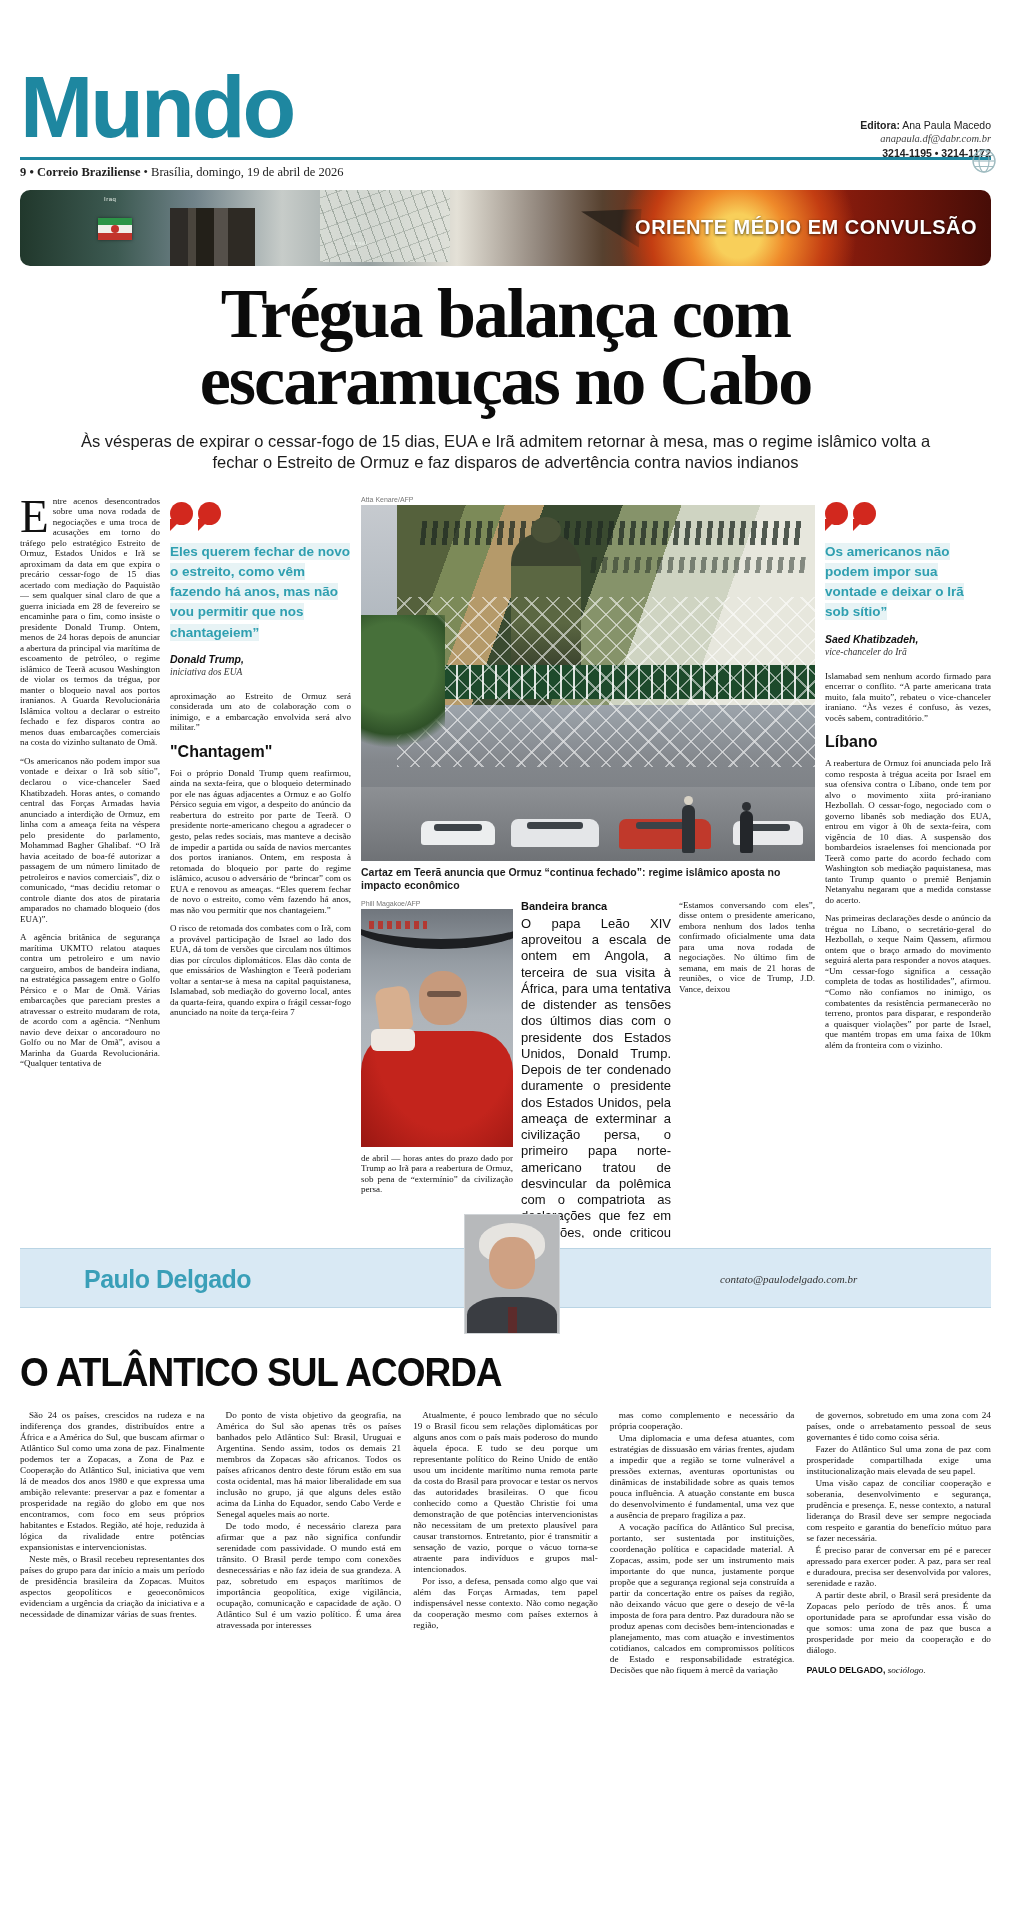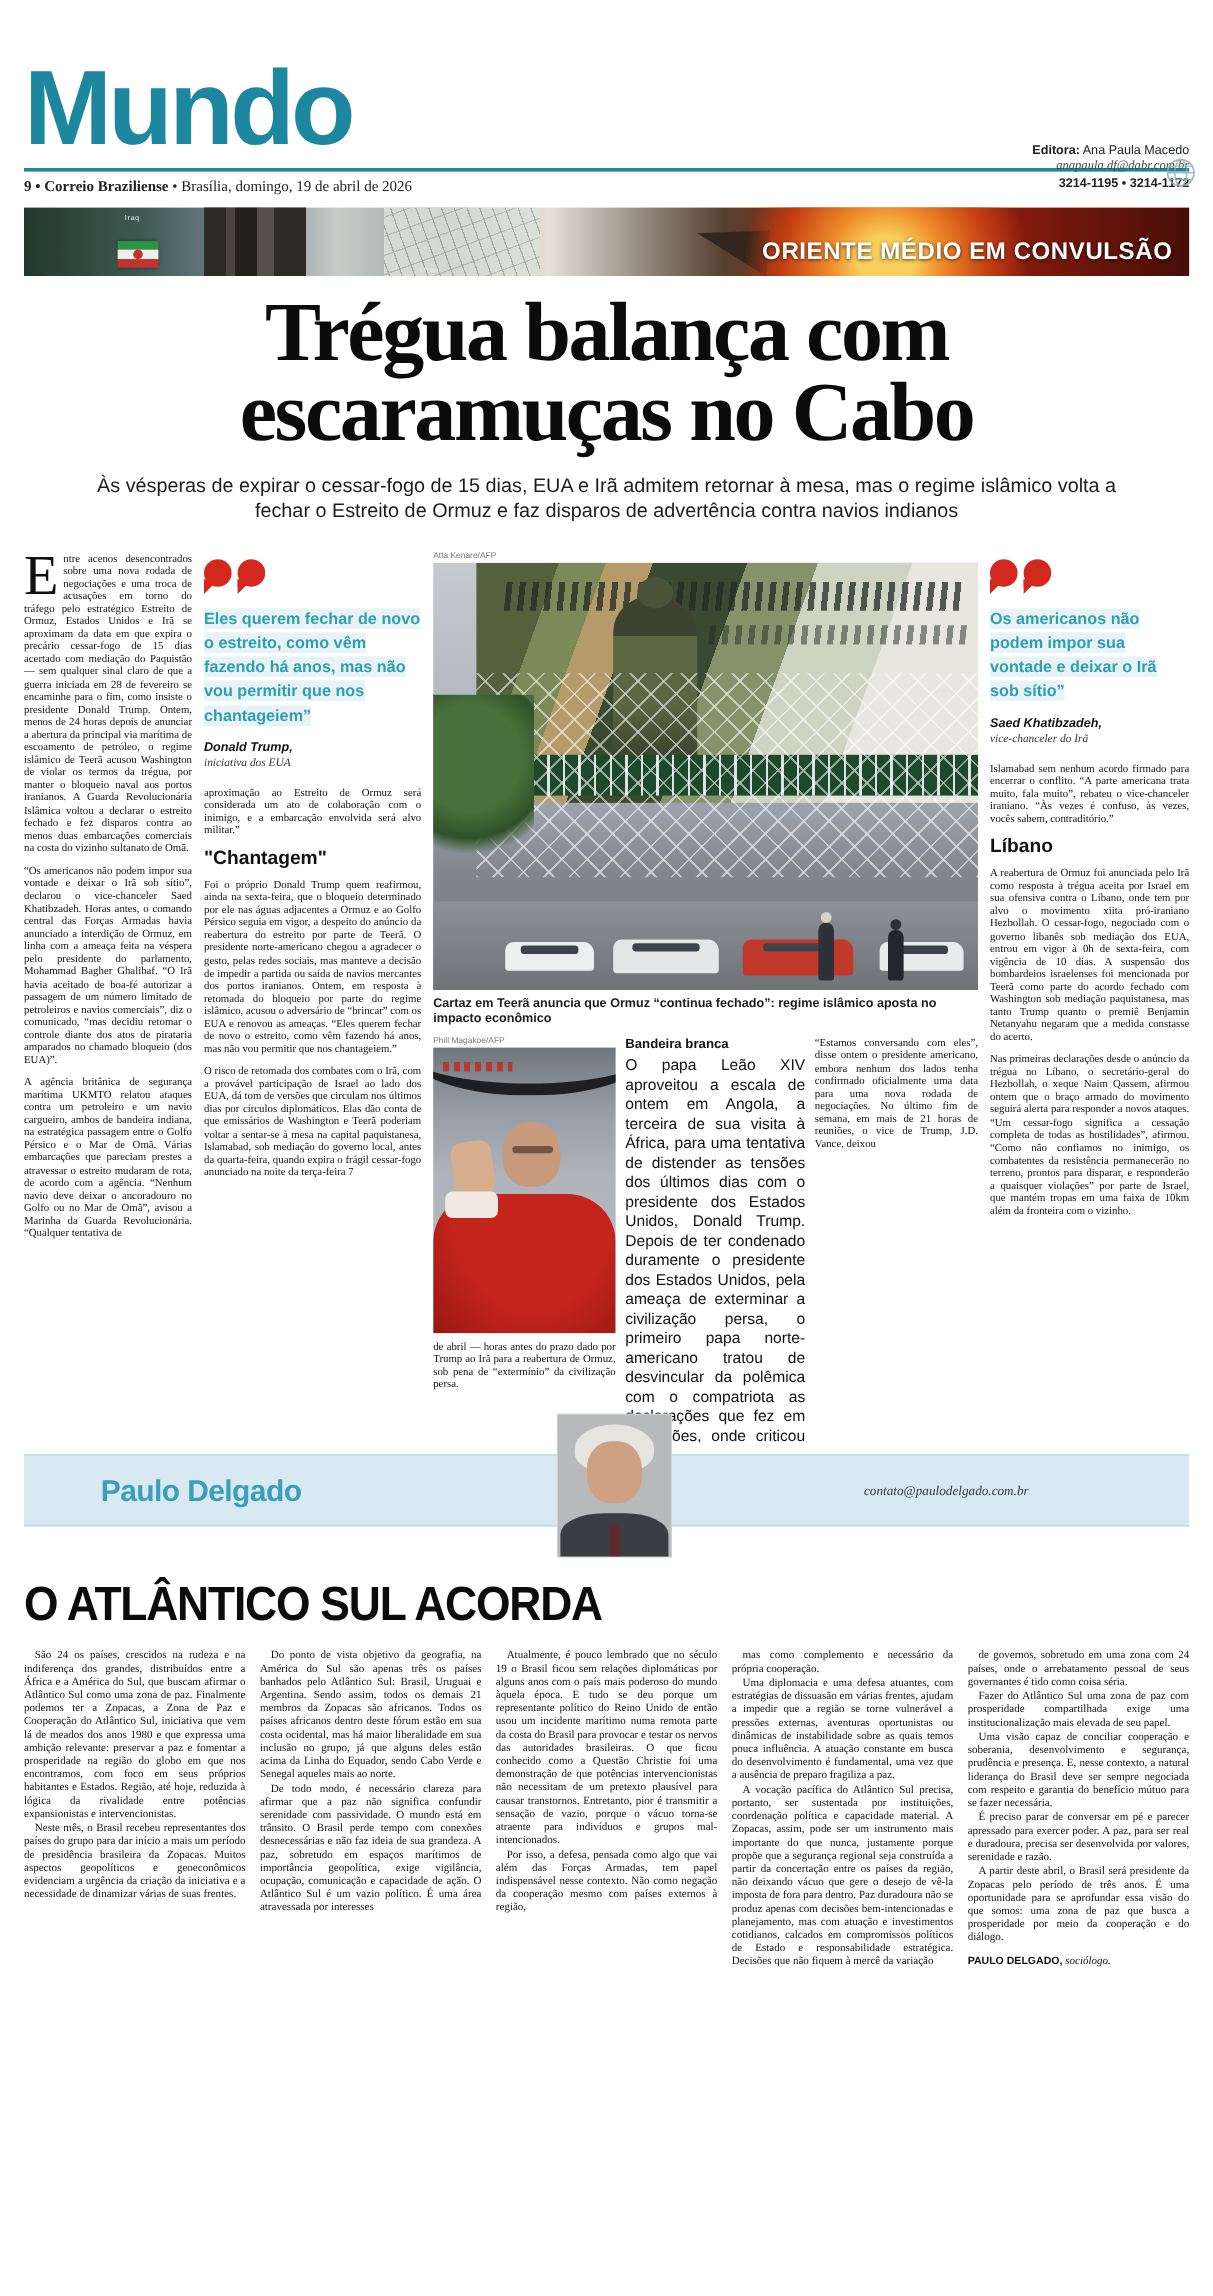--- a/index.html
+++ b/index.html
@@ -3,35 +3,35 @@
 <meta charset="utf-8">
 <style>
   * { margin:0; padding:0; box-sizing:border-box; }
   html,body { background:#ffffff; }
   .page { width:1011px; height:1913px; margin:0 auto; background:#fff; position:relative;
           font-family:"Liberation Serif", serif; color:#111; overflow:hidden;
           padding:0 20px; }
   .b { font-weight:bold; }
 
   
-  .masthead { padding-top:48px; position:relative; }
+  .masthead { padding-top:65px; position:relative; }
   .masthead h1 { font-family:"Liberation Sans", sans-serif; font-weight:bold;
                  font-size:88px; line-height:0.95; letter-spacing:-3px; color:#1e87a0; }
   .editor-info { position:absolute; right:0; top:118px; text-align:right;
                  font-family:"Liberation Sans", sans-serif; font-size:10.5px; color:#222; line-height:1.35; }
   .editor-info .em { font-style:italic; font-family:"Liberation Serif", serif; color:#444; }
   .editor-info .ph { font-weight:bold; }
   .rule-teal { height:3px; background:#1e87a0; margin-top:8px; }
   .dateline { position:relative; padding:5px 0 6px; font-size:12.5px; color:#222; }
   .dateline .paper { font-weight:bold; }
   .globe { position:absolute; right:-6px; top:-12px; opacity:.85; }
 
   
-  .banner { position:relative; height:57px; margin-top:4px; overflow:hidden;
-            background:linear-gradient(90deg,#21382c 0%,#3d5a52 10%,#71838a 18%,#c7ccc9 27%,#97a1a1 36%,#e4e1d7 45%,#8d8177 54%,#57412f 60%,#7d2b12 66%,#b34019 74%,#8a1c0d 84%,#470d07 100%); }
+  .banner { position:relative; height:76px; margin-top:4px; overflow:hidden;
+            background:linear-gradient(90deg,#21382c 0%,#3d5a52 10%,#71838a 18%,#c7ccc9 27%,#97a1a1 36%,#e4e1d7 45%,#8d8177 54%,#57412f 60%,#7d2b12 66%,#b34019 74%,#8a1c0d 84%,#470d07 100%);border-radius:10px; }
   .banner .flag { position:absolute; left:78px; top:28px; width:34px; height:22px; box-shadow:0 0 3px rgba(0,0,0,.5); }
   .banner .flag .fg { height:7px; background:#2c9447; } .banner .flag .fw { height:8px; background:#efefea; }
   .banner .flag .fr { height:7px; background:#c2332b; }
   .banner .flag .fe { position:absolute; left:13px; top:7px; width:8px; height:8px; border-radius:50%; background:#c2332b; }
   .banner .bld { position:absolute; left:150px; bottom:0; width:85px; height:58px;
                  background:linear-gradient(90deg,#2e2b27 0 18px,#4a453d 18px 26px,#232019 26px 44px,#55504a 44px 58px,#2e2a24 58px 85px); }
   .banner .mapw { position:absolute; left:300px; top:0; width:130px; height:72px; background:#dde1da; opacity:.85;
                   background-image:repeating-linear-gradient(70deg,transparent 0 9px,#9fa89f 9px 10px),repeating-linear-gradient(-20deg,transparent 0 14px,#b6bdb4 14px 15px); }
   .banner .jet { position:absolute; left:565px; top:8px; width:0; height:0; border-left:50px solid transparent; border-right:18px solid transparent; border-bottom:34px solid #2c241c; transform:rotate(32deg); opacity:.9; }
   .banner .fire { position:absolute; right:110px; top:-20px; width:260px; height:120px;

